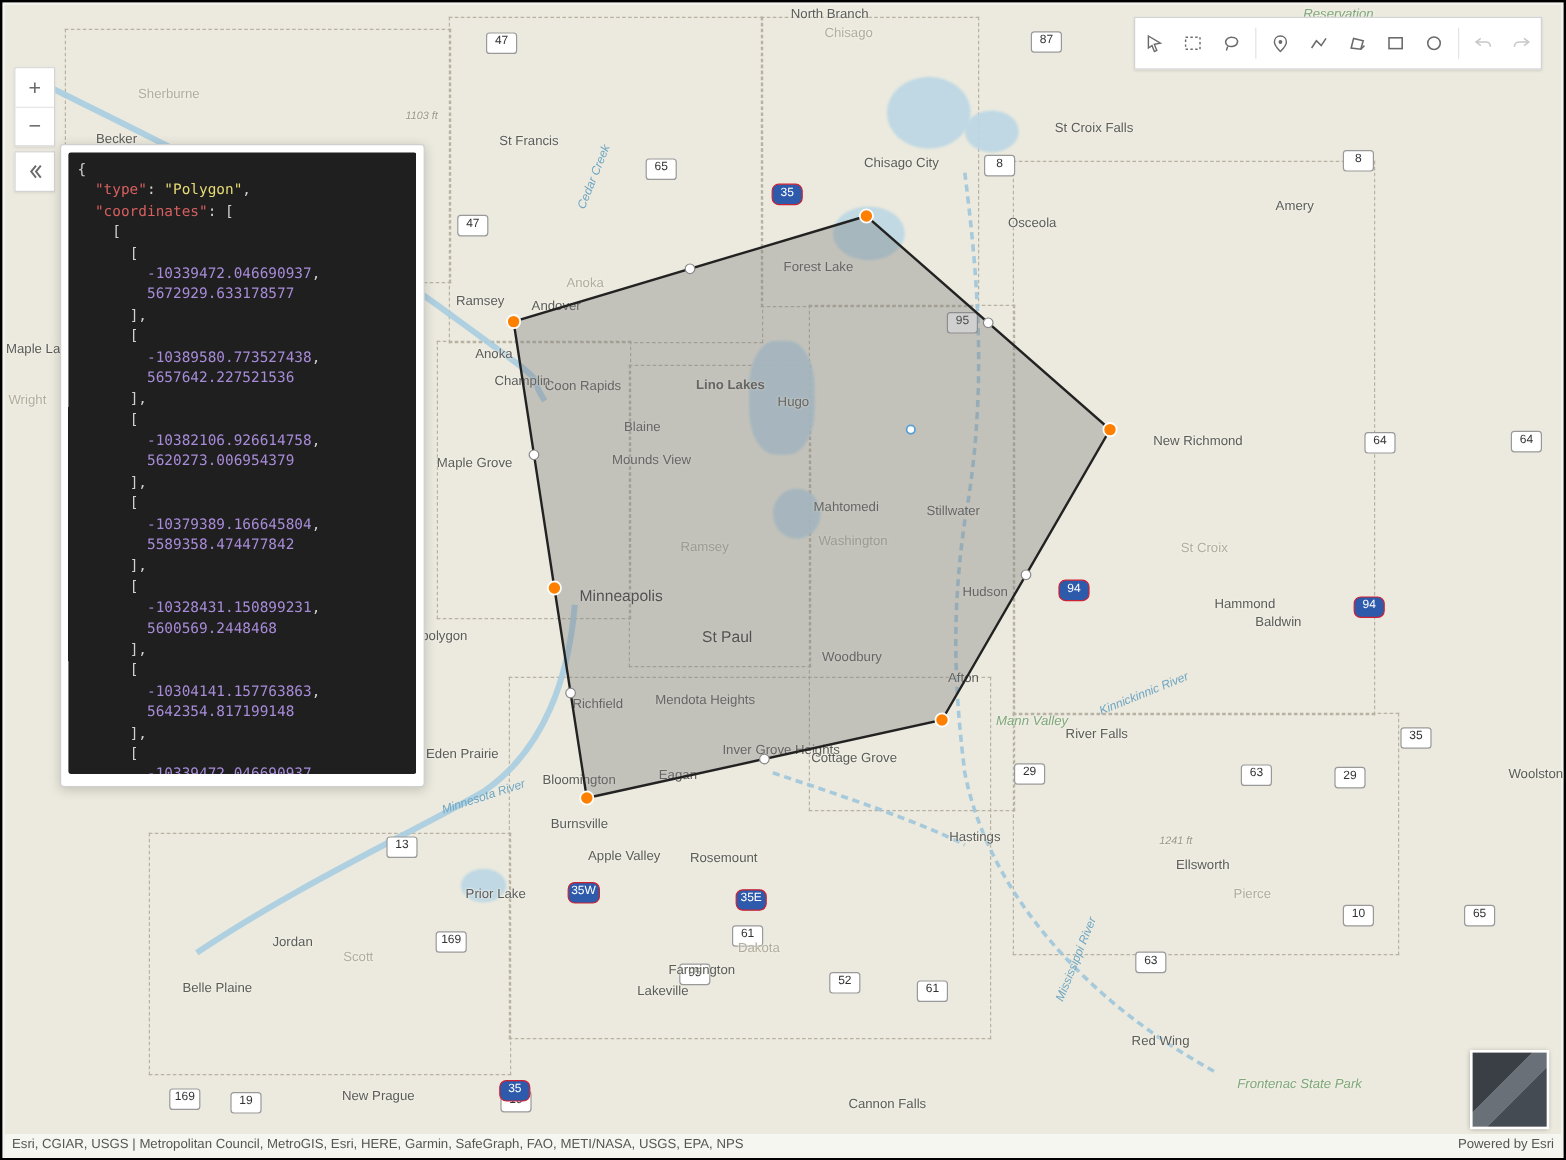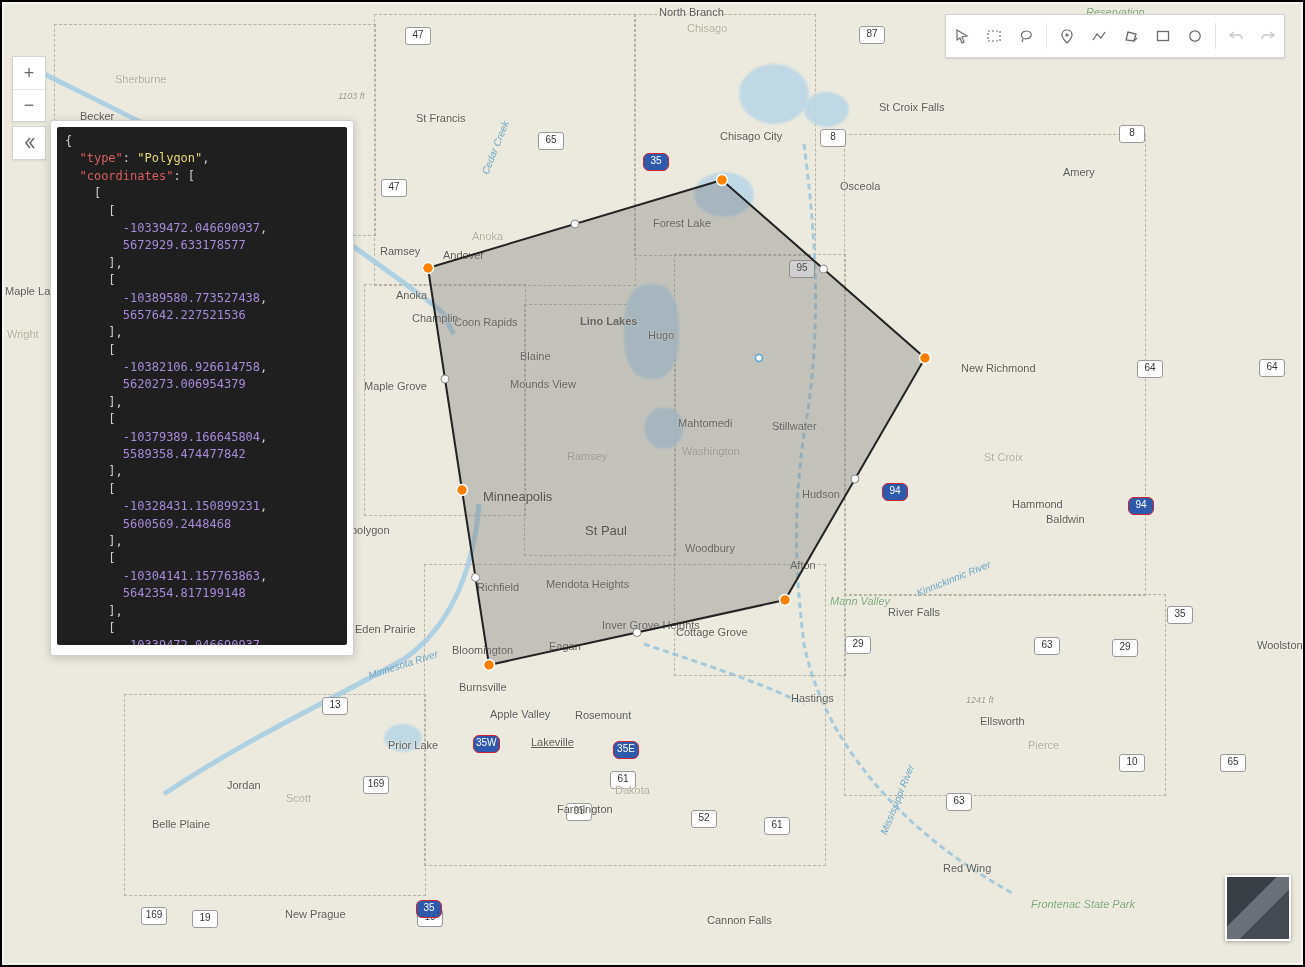--- a/index.html
+++ b/index.html
@@ -153,21 +153,21 @@
       <div class="city county-name" style="left: 113px; top: 71px;">Sherburne</div>
       <div class="city " style="left: 78px; top: 108px;">Becker</div>
       <div class="city elev" style="left: 336px; top: 89px;">1103 ft</div>
       <div class="city " style="left: 3px; top: 283px;">Maple Lake</div>
       <div class="city county-name" style="left: 5px; top: 326px;">Wright</div>
       <div class="city " style="left: 225px; top: 777px;">Jordan</div>
       <div class="city " style="left: 150px; top: 816px;">Belle Plaine</div>
       <div class="city county-name" style="left: 284px; top: 790px;">Scott</div>
       <div class="city " style="left: 283px; top: 906px;">New Prague</div>
       <div class="city " style="left: 386px; top: 737px;">Prior Lake</div>
-      <div class="city " style="left: 529px; top: 734px; text-decoration: underline;">Lakeville</div>
+      <div class="city " style="left: 529px; top: 818px;">Lakeville</div>
       <div class="city " style="left: 555px; top: 801px;">Farmington</div>
       <div class="city county-name" style="left: 613px; top: 782px;">Dakota</div>
       <div class="city " style="left: 488px; top: 706px;">Apple Valley</div>
       <div class="city " style="left: 573px; top: 707px;">Rosemount</div>
       <div class="city " style="left: 457px; top: 679px;">Burnsville</div>
       <div class="city " style="left: 450px; top: 642px;">Bloomington</div>
       <div class="city " style="left: 547px; top: 638px;">Eagan</div>
       <div class="city " style="left: 600px; top: 617px;">Inver Grove Heights</div>
       <div class="city " style="left: 674px; top: 624px;">Cottage Grove</div>
       <div class="city " style="left: 475px; top: 579px;">Richfield</div>
@@ -349,13 +349,17 @@
       <div class="tool disabled">
           <svg class="icon" viewBox="0 0 16 16">
             <path d="M10 4 L14 7 L10 10 M14 7 L6 7 C3 7 2 9 2 11" fill="none" stroke="currentColor" stroke-width="1.3"></path>
           </svg>
         </div>
     </div>
   </div>
 
   <div class="bm-thumb"></div>
 
+  <div class="attr">
+    <span>Esri, CGIAR, USGS | Metropolitan Council, MetroGIS, Esri, HERE, Garmin, SafeGraph, FAO, METI/NASA, USGS, EPA, NPS</span>
+    <span>Powered by Esri</span>
+  </div>
 </div>
 
 </body></html>

